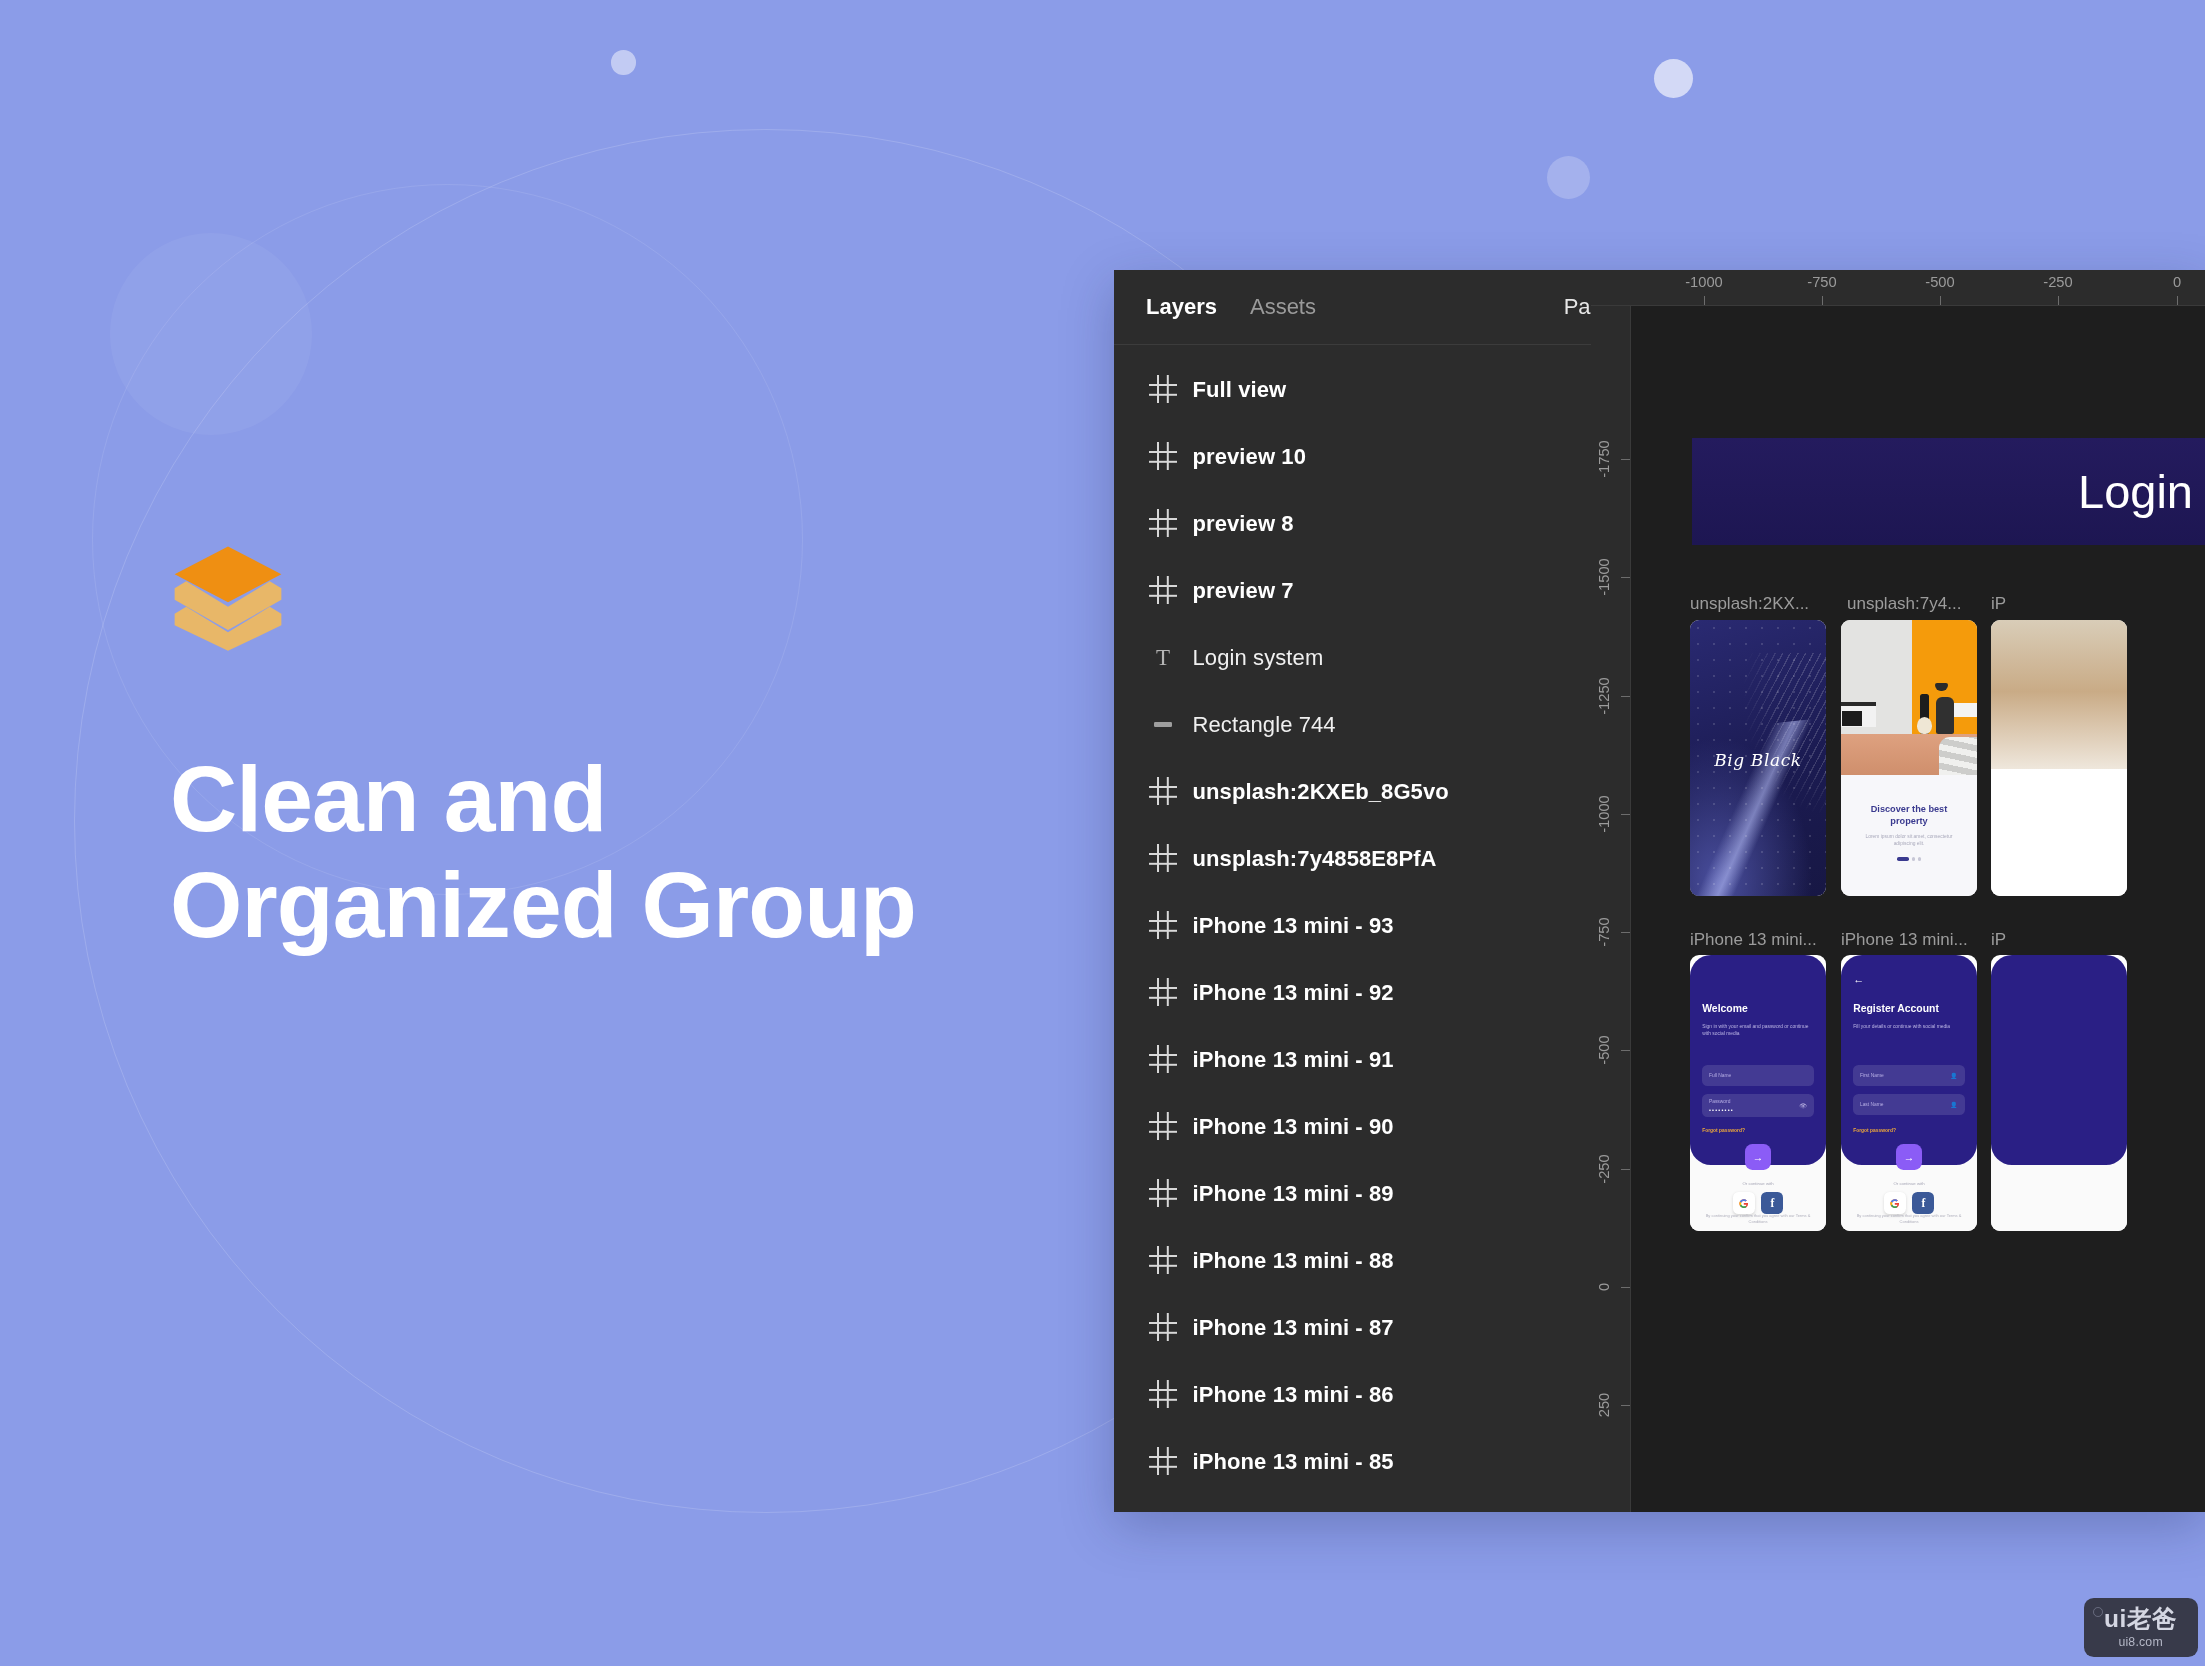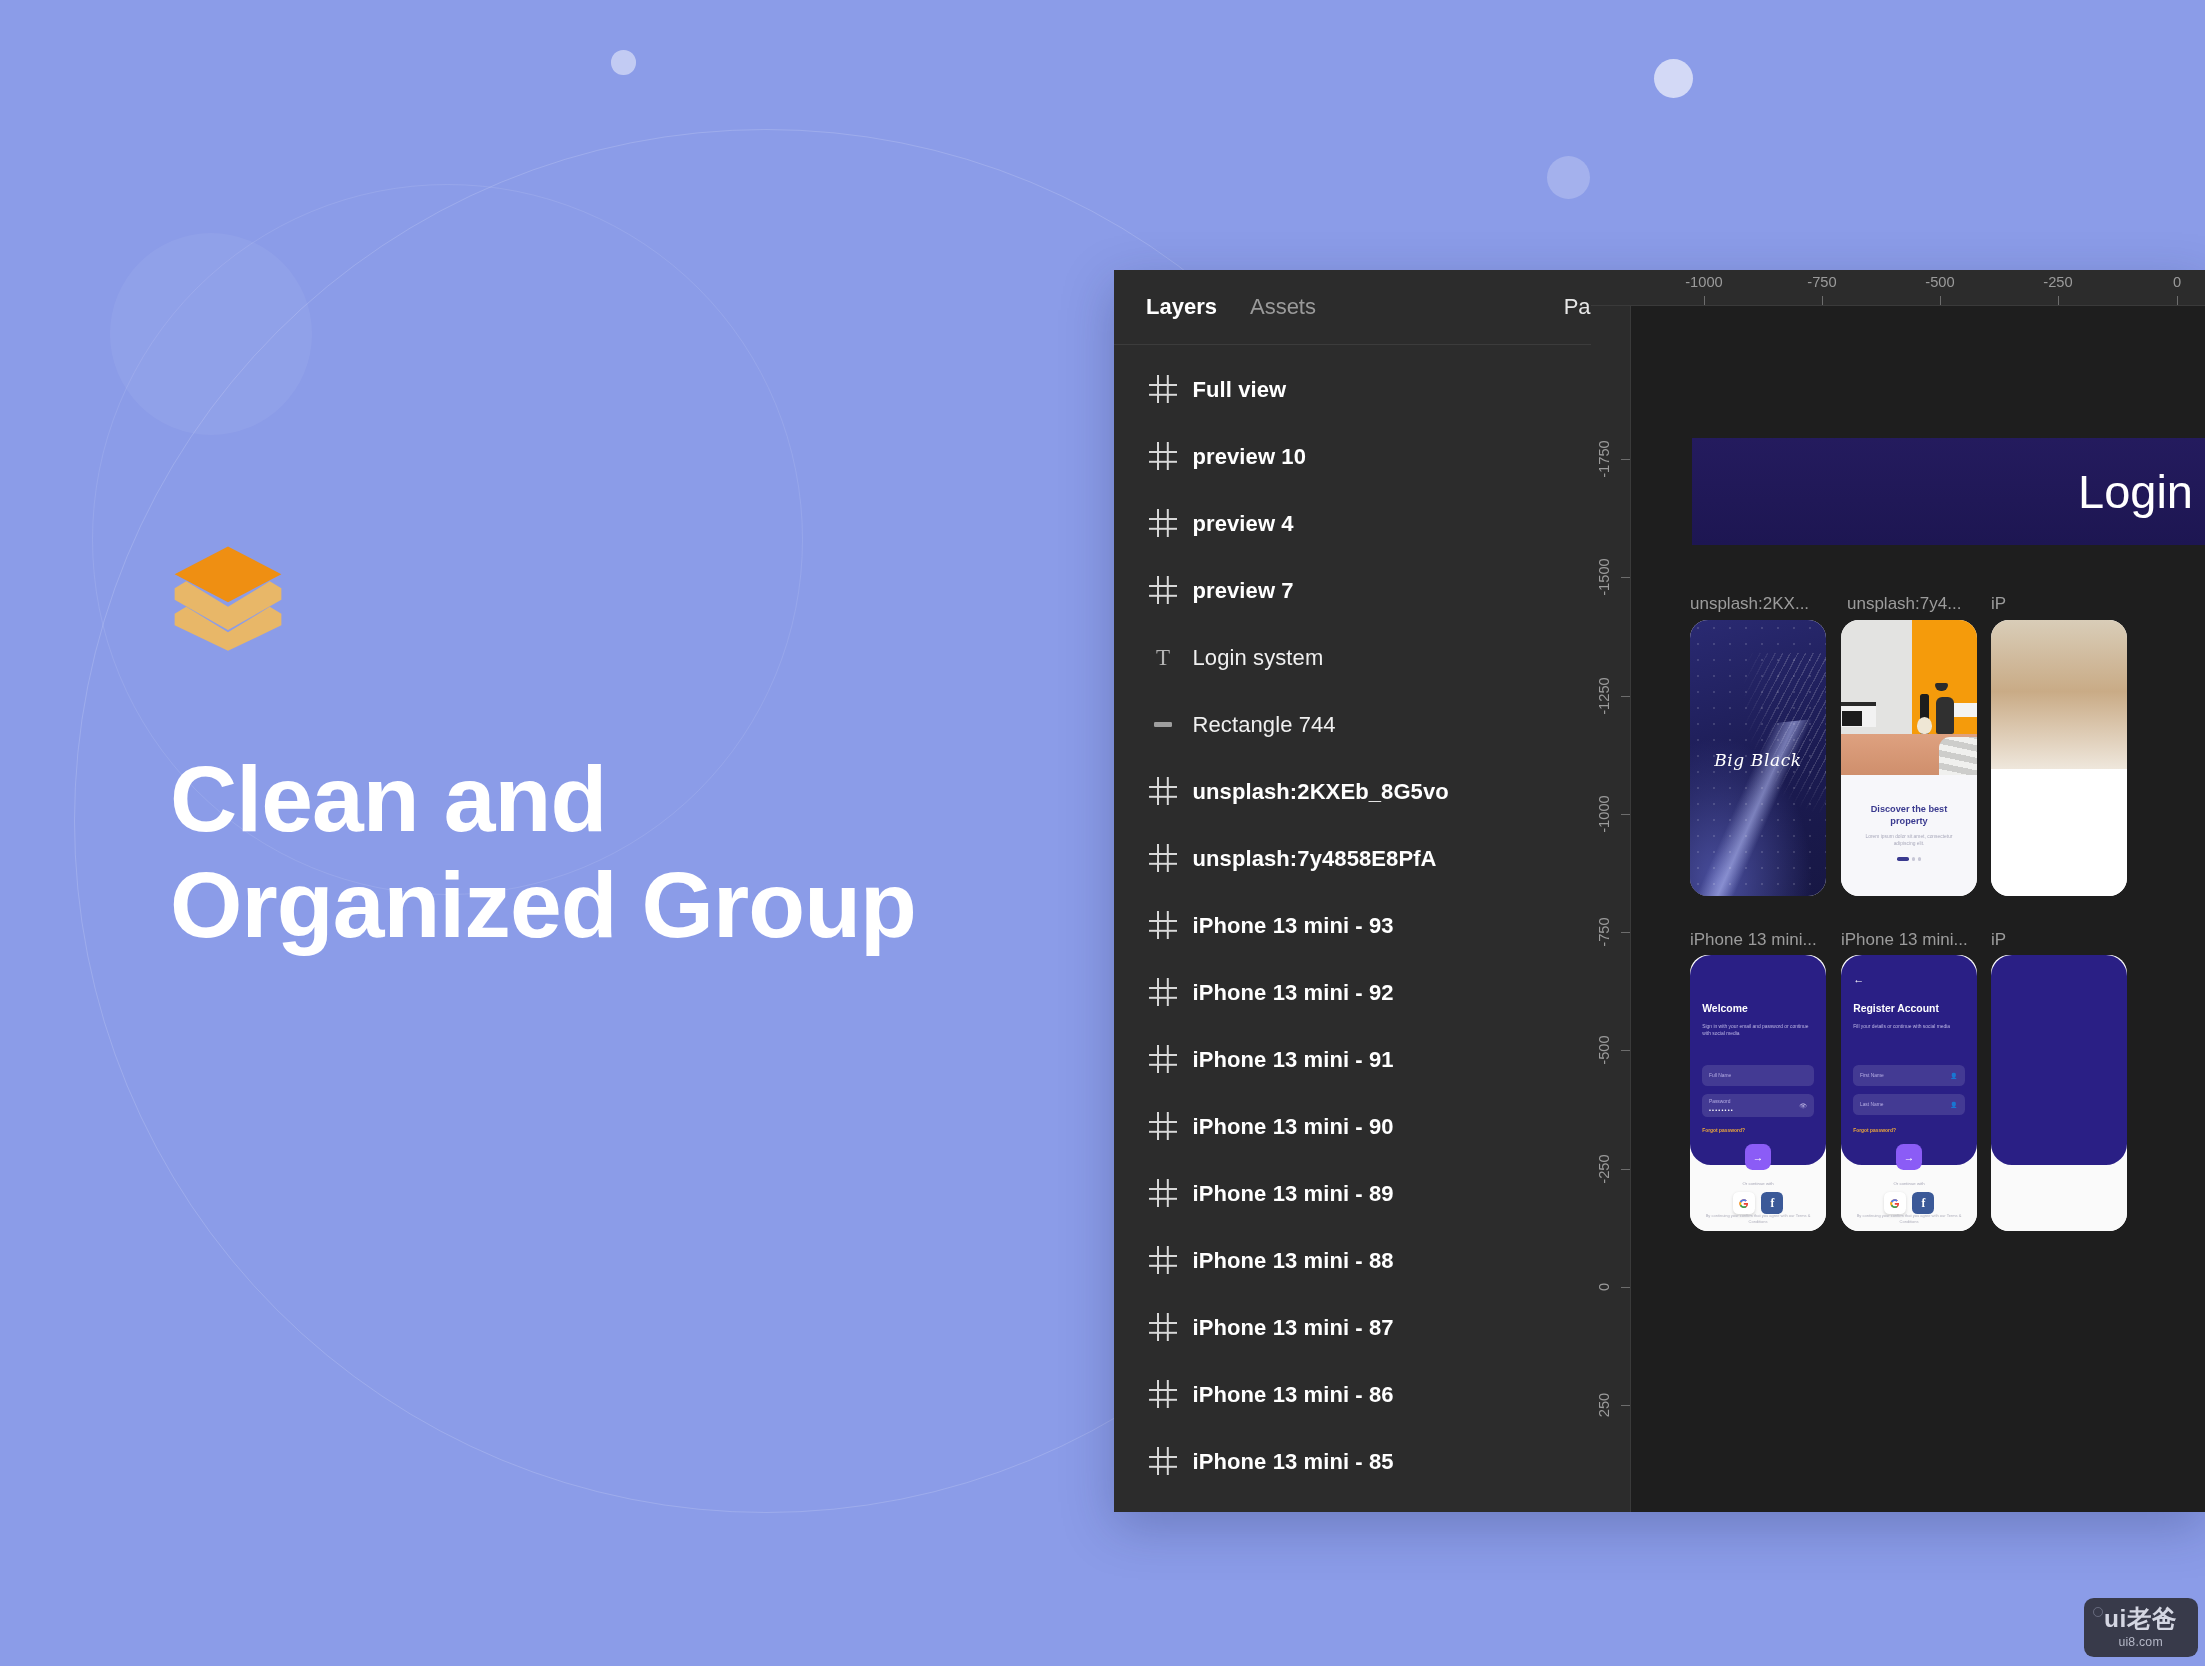--- a/index.html
+++ b/index.html
@@ -162,21 +162,21 @@
   }
   #hero-banner .hb-text {
     position: absolute; left: 386px; top: 26px;
     font-size: 47px; color: #ffffff; font-weight: 400;
     white-space: nowrap;
   }
 
   
   .phone {
     position: absolute;
-    border-radius: 18px;
+    border-radius: 9px;
     overflow: hidden;
     background: #ffffff;
   }
 
   
   .p1-bg {
     position: absolute; inset: 0;
     background:
       radial-gradient(120% 90% at 20% 95%, #4a4f9e 0%, rgba(74,79,158,0) 58%),
       linear-gradient(160deg,#2a2a72 0%, #1b1b52 55%, #171744 100%);
@@ -362,21 +362,21 @@
           <div class="layer-row">
             <span class="layer-ico">
               <span class="ico-frame"></span>
             </span>
             <span class="layer-name">preview 10</span>
           </div>
           <div class="layer-row">
             <span class="layer-ico">
               <span class="ico-frame"></span>
             </span>
-            <span class="layer-name">preview 4</span>
+            <span class="layer-name">preview 8</span>
           </div>
           <div class="layer-row">
             <span class="layer-ico">
               <span class="ico-frame"></span>
             </span>
             <span class="layer-name">preview 7</span>
           </div>
           <div class="layer-row">
             <span class="layer-ico">
               <span class="ico-text">T</span>

